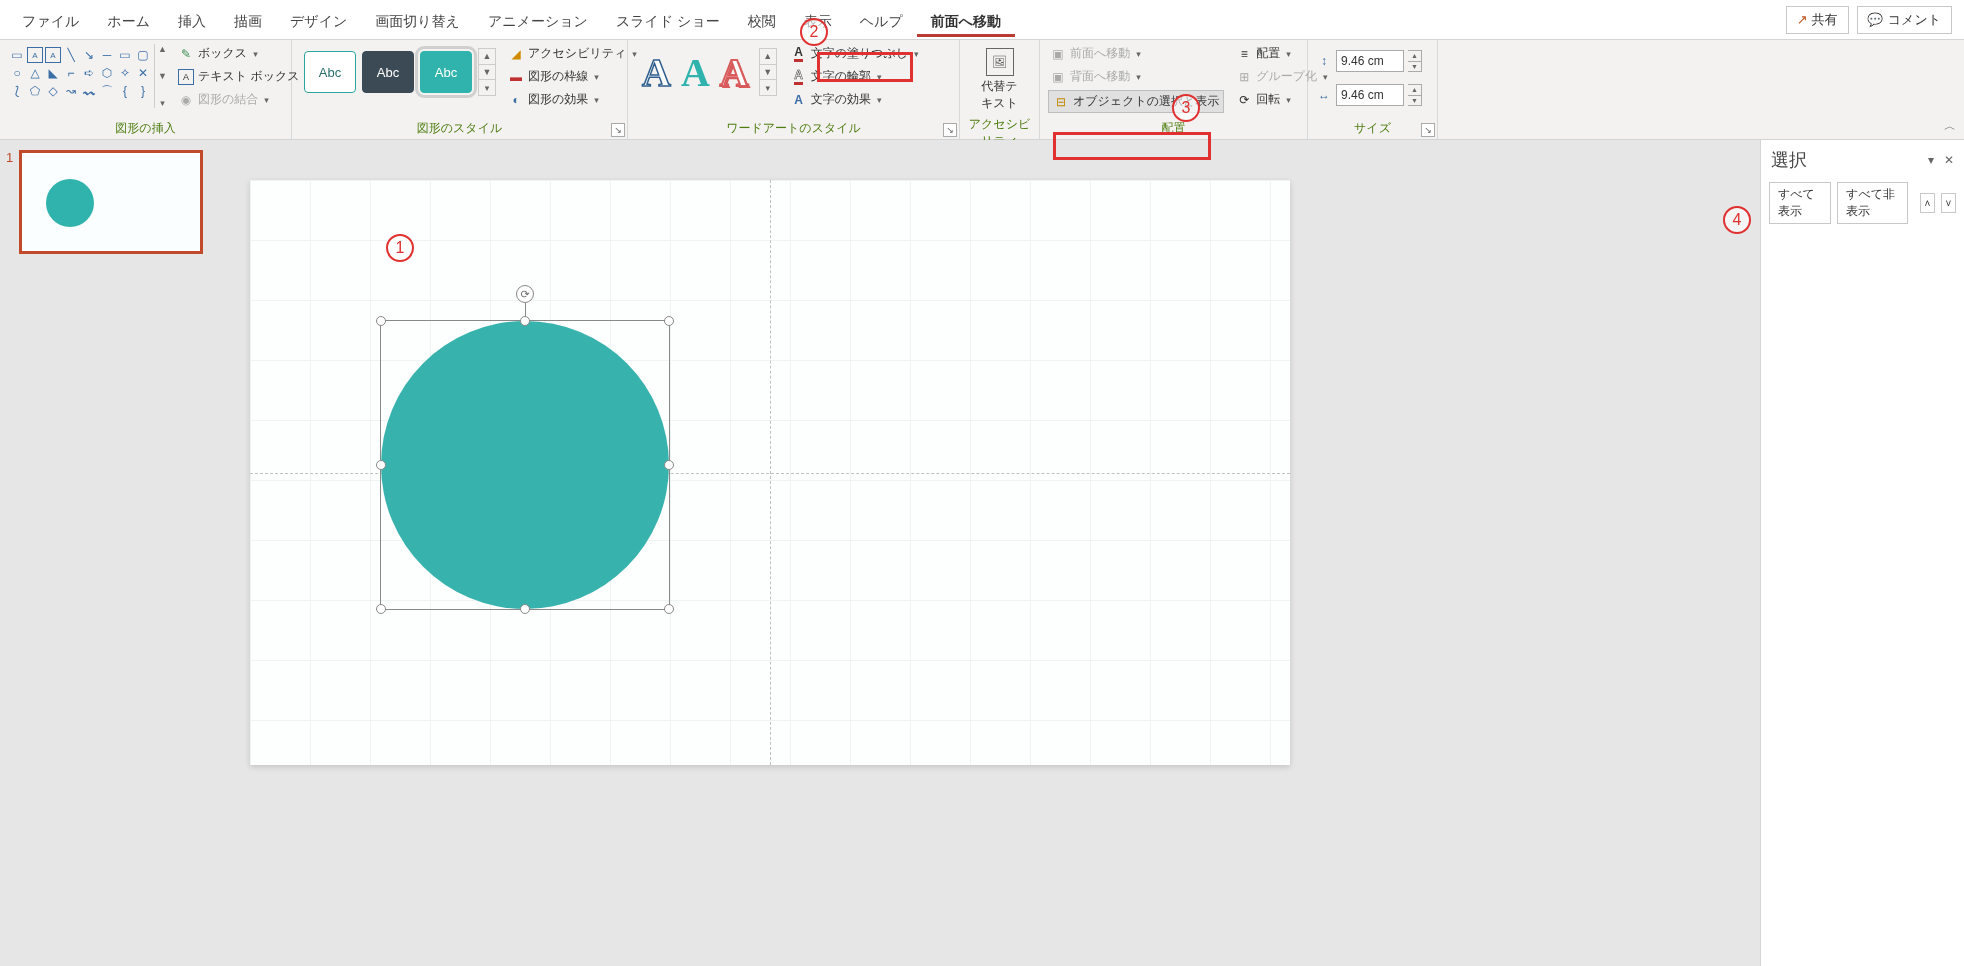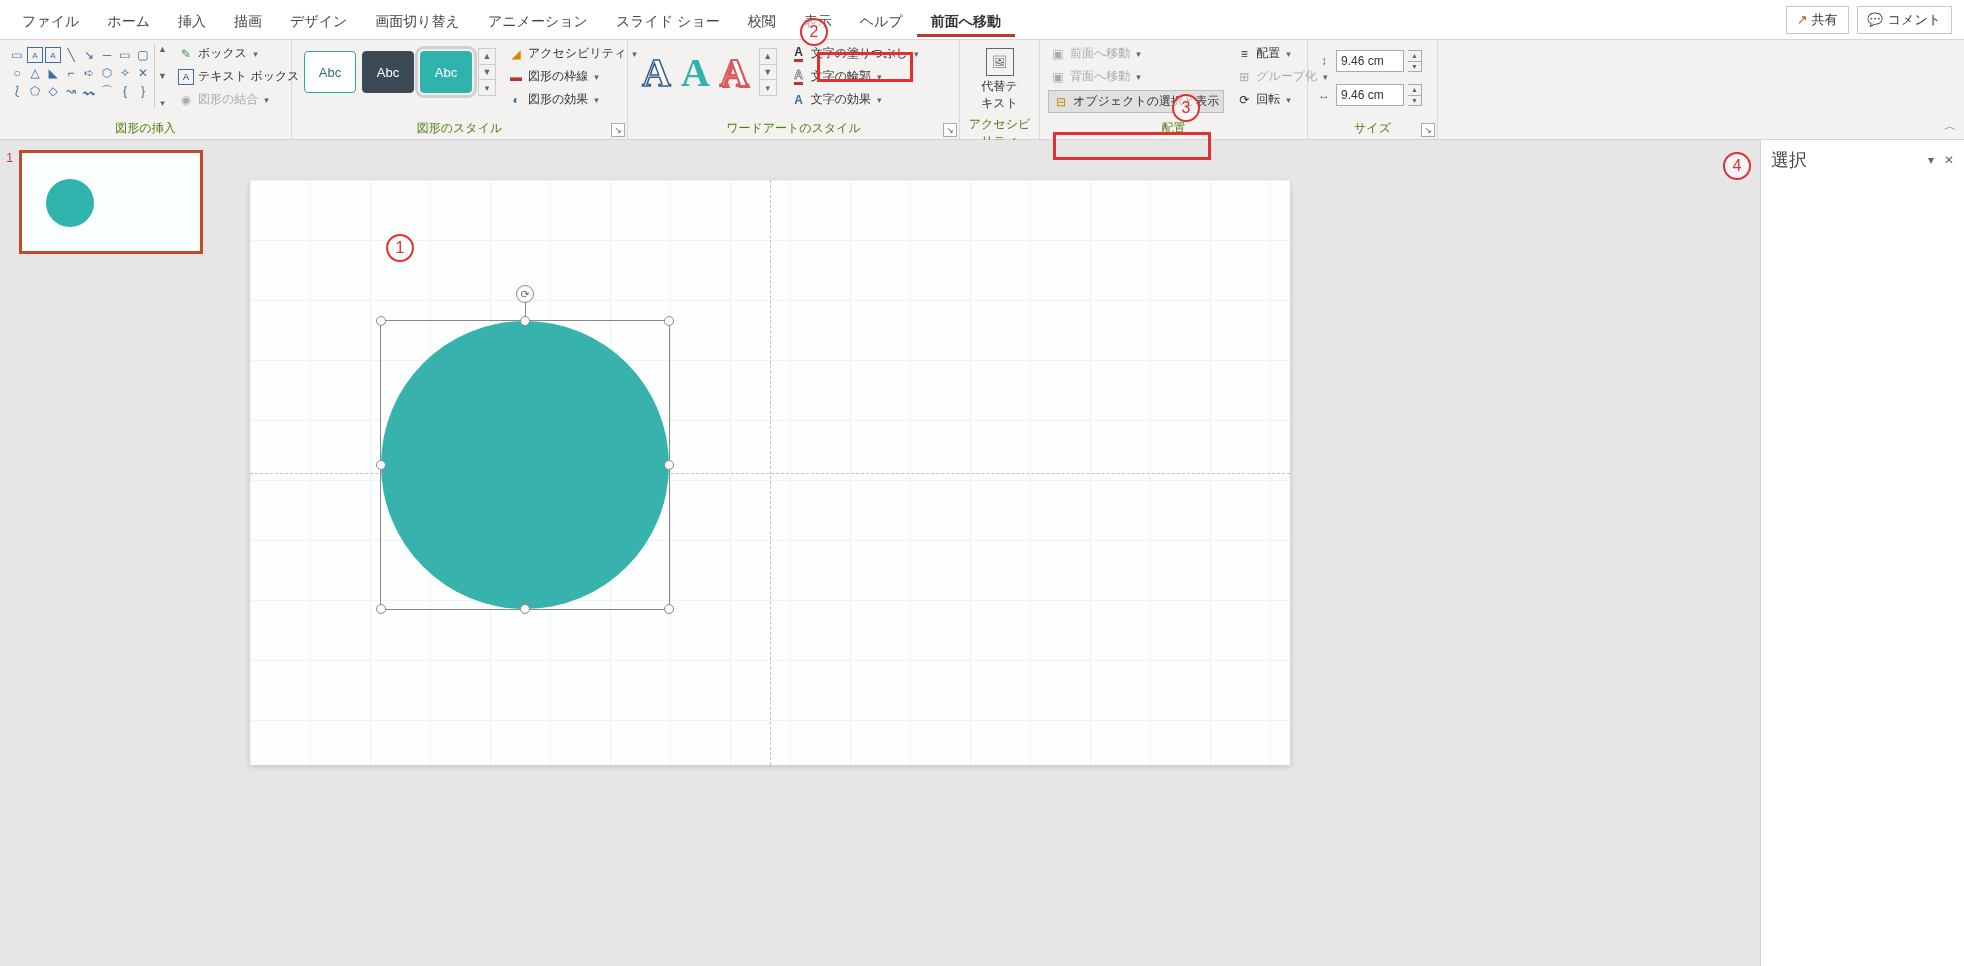--- a/index.html
+++ b/index.html
@@ -402,18 +402,25 @@
   </div>
 
   <div class="sel-pane">
     <div class="sel-header">
       <div class="sel-title">選択</div>
       <div class="sel-header-icons">
         <span>▾</span>
         <span>✕</span>
       </div>
     </div>
+    <div class="sel-toolbar">
+      <div class="sel-btn">すべて表示</div>
+      <div class="sel-btn">すべて非表示</div>
+      <div style="flex:1;"></div>
+      <div class="sel-arrow">˄</div>
+      <div class="sel-arrow">˅</div>
+    </div>
 
     <div style="position:relative;">
       <div class="anno" style="left:-38px; top:-24px;">4</div>
     </div>
   </div>
 </div>
 
 </body></html>

